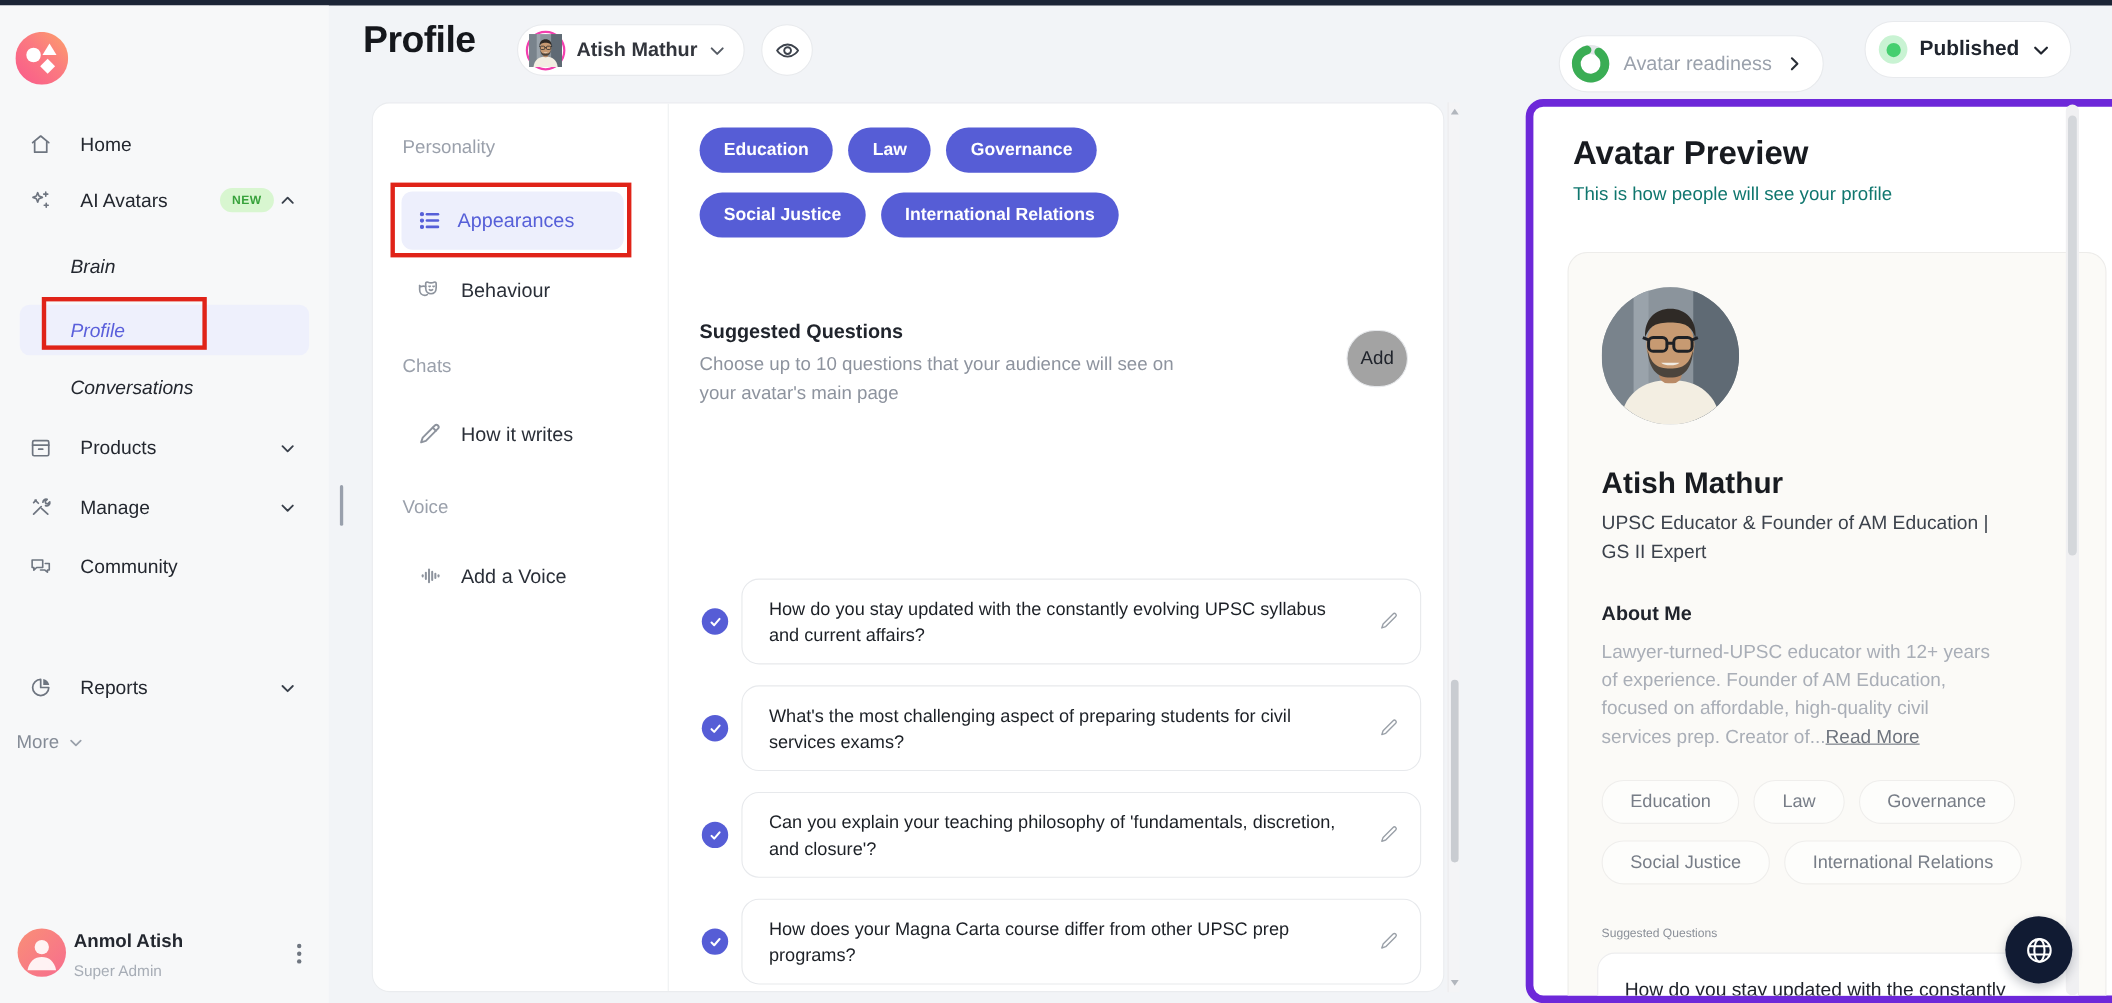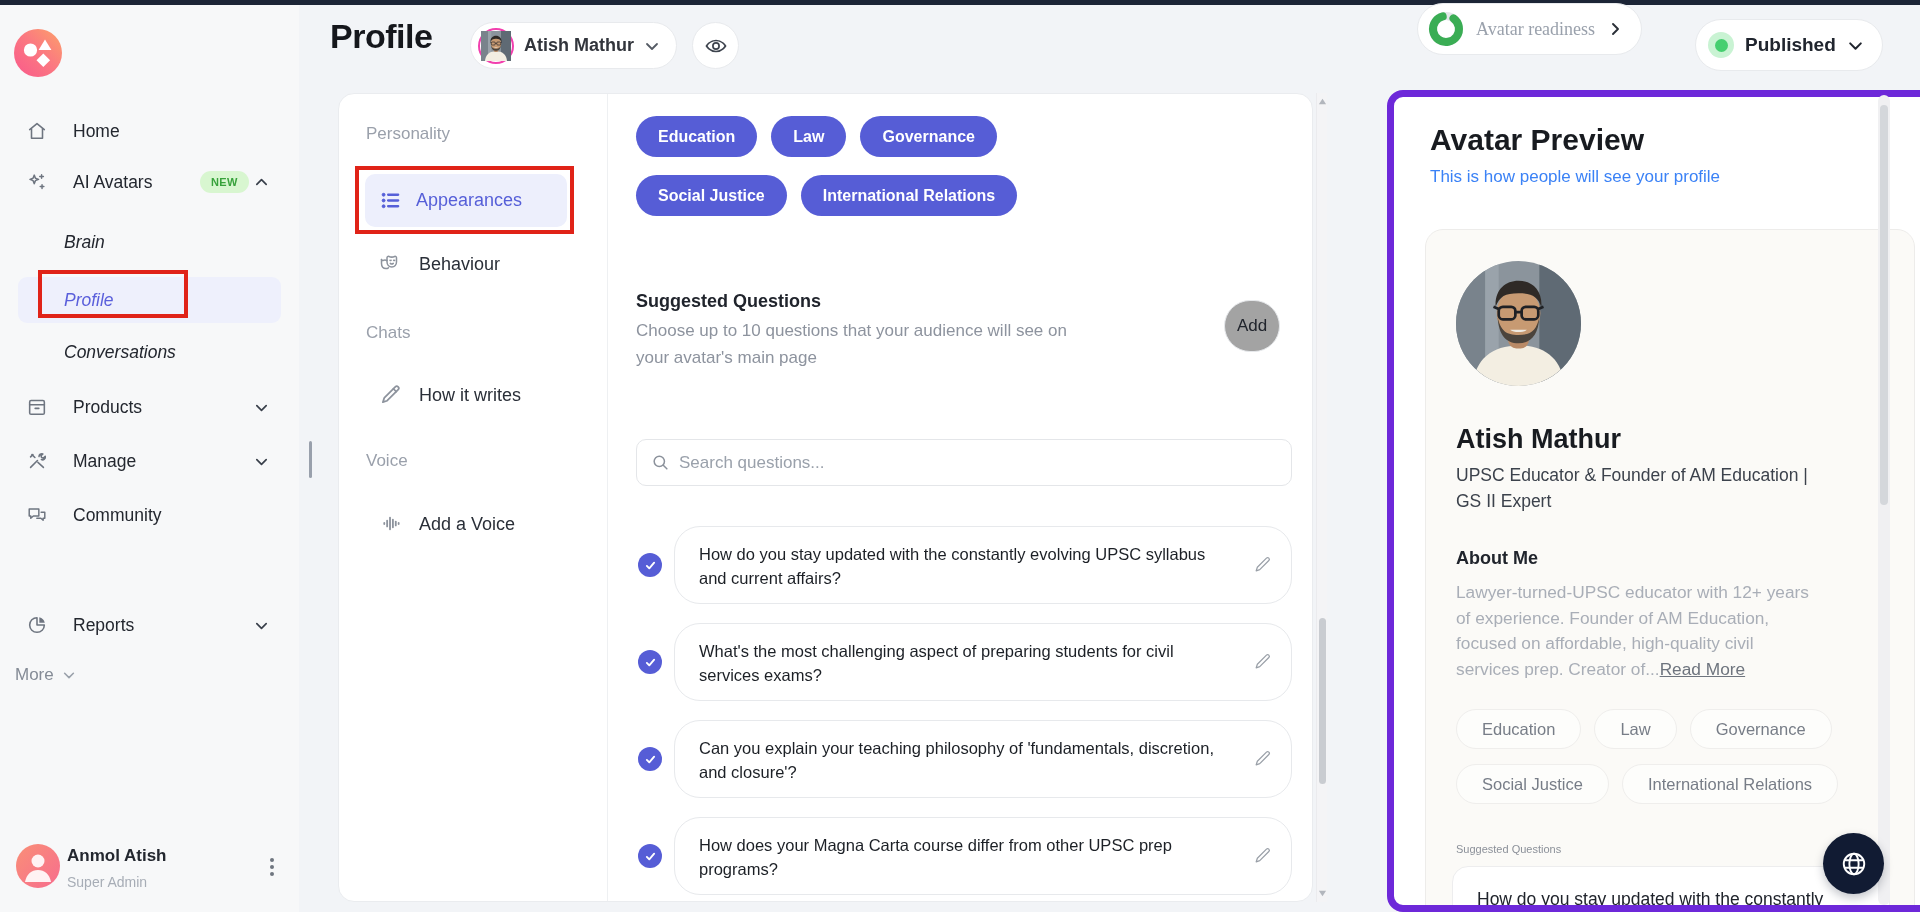--- a/index.html
+++ b/index.html
@@ -32,21 +32,21 @@
 
   
   .page-title { position:absolute; left:330px; top:17px; font-size:34px; font-weight:600; color:#15171c; letter-spacing:-0.5px; }
   .pill { display:inline-flex; align-items:center; background:#fff; border:1px solid #e8eaed; border-radius:26px; cursor:pointer; }
   .avatar-pill { position:absolute; left:470px; top:22px; height:47px; padding:0 16px 0 7px; gap:10px; }
   .avatar-ring { width:36px; height:36px; border-radius:50%; border:2px solid #f23fae; padding:1px; background:#fff; }
   .avatar-ring .ph { width:100%; height:100%; border-radius:50%; overflow:hidden; }
   .avatar-pill .aname { font-size:18px; font-weight:600; color:#32353c; }
   .avatar-pill .chev { color:#555b64; display:flex; }
   .eye-btn { position:absolute; left:692px; top:22px; width:47px; height:47px; border-radius:50%; background:#fff; border:1px solid #e8eaed; display:flex; align-items:center; justify-content:center; color:#3d434d; cursor:pointer; }
-  .readiness-pill { position:absolute; left:1417px; top:3px; height:52px; padding:0 18px 0 10px; gap:12px;font-family:Liberation Serif, serif; }
+  .readiness-pill { position:absolute; left:1417px; top:32px; height:52px; padding:0 18px 0 10px; gap:12px; }
   .readiness-pill .rtext { font-size:18px; color:#9aa1ac; }
   .readiness-pill .chev { color:#2a2f37; display:flex; }
   .published-pill { position:absolute; left:1695px; top:19px; height:52px; padding:0 18px 0 12px; gap:11px; }
   .pub-dot { width:26px; height:26px; border-radius:50%; background:#c9f3d3; display:flex; align-items:center; justify-content:center; }
   .pub-dot i { width:13px; height:13px; border-radius:50%; background:#45cf6f; }
   .published-pill .ptext { font-size:19px; font-weight:600; color:#20252e; }
   .published-pill .chev { color:#20252e; display:flex; }
 
   
   .main-panel { position:absolute; left:338px; top:93px; width:975px; height:809px; background:#fff; border:1px solid #eaecef; border-radius:16px; overflow:hidden; }
@@ -67,32 +67,32 @@
   .sq-title { position:absolute; left:28px; top:197px; font-size:18px; font-weight:600; color:#20242c; }
   .sq-sub { position:absolute; left:28px; top:223px; width:455px; font-size:17px; color:#8d939e; line-height:27px; }
   .add-btn { position:absolute; right:32px; top:206px; width:56px; height:52px; border-radius:26px; background:#a3a3a3; border:1px solid #e6e8eb; display:flex; align-items:center; justify-content:center; font-size:17px; color:#20242c; cursor:pointer; }
 
   .search-box { position:absolute; left:28px; right:20px; top:345px; height:47px; background:#fff; border:1px solid #e4e6e9; border-radius:10px; display:flex; align-items:center; padding:0 14px; gap:9px; }
   .search-box .micon { display:flex; color:#8b919b; }
   .search-box input { border:none; outline:none; flex:1; font-size:17px; font-family:"Liberation Sans", sans-serif; color:#333; background:transparent; }
   .search-box input::placeholder { color:#9aa1ab; }
 
   .qcheck { position:absolute; left:30px; width:24px; height:24px; border-radius:50%; background:#565dd6; display:flex; align-items:center; justify-content:center; cursor:pointer; }
-  .qcard { position:absolute; left:66px; right:20px; height:78px; background:#fff; border:1px solid #e7e9ec; border-radius:26px; padding:15px 60px 0 24px; font-size:16.5px; color:#1c2026; line-height:24px; }
+  .qcard { position:absolute; left:66px; right:20px; height:78px; background:#fff; border:1px solid #e7e9ec; border-radius:16px; padding:15px 60px 0 24px; font-size:16.5px; color:#1c2026; line-height:24px; }
   .qcard .pencil { position:absolute; right:18px; top:50%; transform:translateY(-50%); width:20px; height:20px; color:#9aa0a8; display:flex; cursor:pointer; }
 
   
   .msb { position:absolute; left:1316px; top:93px; width:11px; height:809px; background:#f4f4f6; border-left:1px solid #ebebee; }
   .msb .arr { position:absolute; left:1px; width:9px; height:9px; color:#b2b6bd; display:flex; }
   .msb .thumb { position:absolute; left:2px; top:525px; width:7px; height:166px; background:#c9ccd1; border-radius:4px; }
 
   
   .right-panel { position:absolute; left:1387px; top:90px; width:557px; height:822px; background:#fff; border:7px solid #6d28d9; border-radius:16px; overflow:hidden; }
   .rp-title { position:absolute; left:36px; top:26px; font-size:30px; font-weight:700; color:#181b20; }
-  .rp-sub { position:absolute; left:36px; top:70px; font-size:17px; color:#3b82f6; }
+  .rp-sub { position:absolute; left:36px; top:70px; font-size:17px; color:#0f766e; }
   .pcard { position:absolute; left:31px; top:132px; width:490px; height:760px; background:#fbfaf7; border:1px solid #edecea; border-radius:18px; overflow:hidden; }
   .pphoto { position:absolute; left:30px; top:31px; width:125px; height:125px; border-radius:50%; overflow:hidden; }
   .pname { position:absolute; left:30px; top:194px; font-size:27px; font-weight:700; color:#181b20; }
   .phead { position:absolute; left:30px; top:232px; width:372px; font-size:17.5px; color:#3c424c; line-height:26px; }
   .pabout-t { position:absolute; left:30px; top:318px; font-size:18px; font-weight:700; color:#20242c; }
   .pabout { position:absolute; left:30px; top:350px; width:358px; font-size:17.3px; color:#a9aeb7; line-height:25.5px; }
   .pabout .rmore { color:#6e747e; text-decoration:underline; cursor:pointer; }
   .ptags { position:absolute; left:30px; top:479px; width:450px; display:flex; flex-wrap:wrap; gap:15px 13px; }
   .ptag { height:40px; padding:0 25px; border-radius:21px; border:1px solid #efeeec; background:rgba(255,255,255,.55); color:#777d87; font-size:16.5px; display:inline-flex; align-items:center; }
   .psq-label { position:absolute; left:30px; top:613px; font-size:11px; color:#8b9099; }
@@ -399,29 +399,20 @@
       <span class="tag">Social Justice</span>
       <span class="tag">International Relations</span>
     </div>
 
     <div class="sq-title">Suggested Questions</div>
     <div class="sq-sub">Choose up to 10 questions that your audience will see on your avatar's main page</div>
     <div class="add-btn">
         <span>Add</span>
       </div>
 
-    <div class="search-box">
-      <span class="micon">
-        <svg width="19" height="19" viewBox="0 0 24 24" fill="none" stroke="currentColor" stroke-width="1.9" stroke-linecap="round">
-            <circle cx="10.5" cy="10.5" r="6.5"></circle>
-            <path d="M15.5 15.5L20 20"></path>
-          </svg>
-      </span>
-      <input type="text" placeholder="Search questions..." style="">
-    </div>
 
     <span class="qcheck" style="top:459px">
       <svg width="13" height="13" viewBox="0 0 16 16">
           <polyline points="3.5,8.5 6.5,11.5 12.5,4.5" fill="none" stroke="#fff" stroke-width="2.3" stroke-linecap="round" stroke-linejoin="round"></polyline>
         </svg>
     </span>
     <div class="qcard" style="top:432px">
       <span>How do you stay updated with the constantly evolving UPSC syllabus and current affairs?</span>
       <span class="pencil">
         <svg width="19" height="19" viewBox="0 0 24 24" fill="none" stroke="currentColor" stroke-width="1.6" stroke-linecap="round" stroke-linejoin="round">

